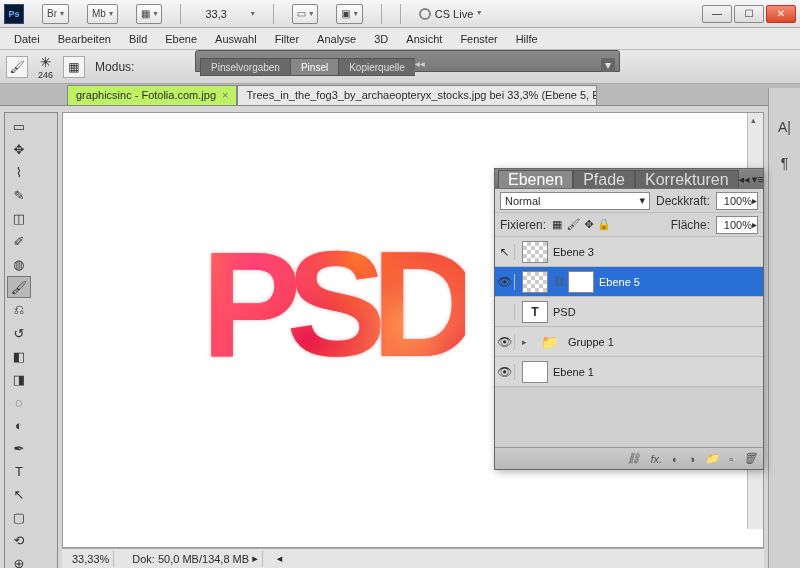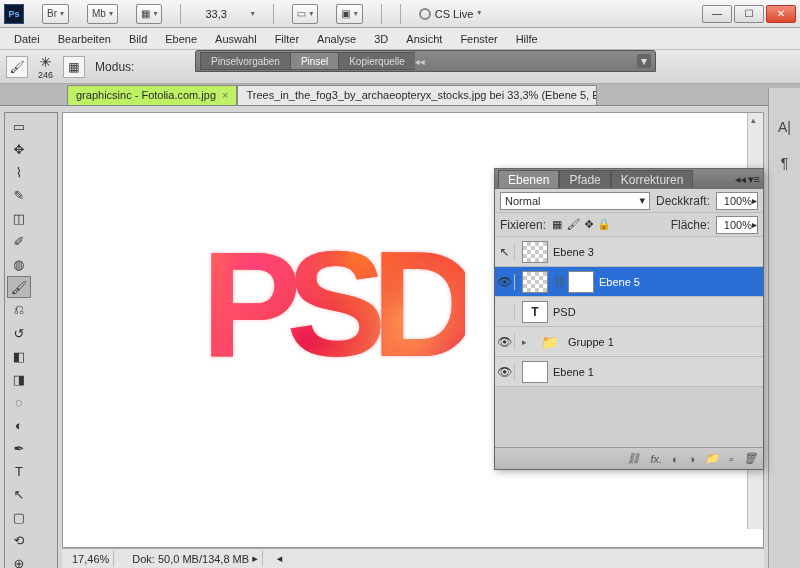--- a/index.html
+++ b/index.html
@@ -14,21 +14,21 @@
 .ws-tab{padding:4px 8px}
 .ws-tab.active{font-weight:bold;background:linear-gradient(#fafafa,#dcdcdc);border:1px solid #999;border-radius:3px}
 .win-controls{margin-left:auto;display:flex;gap:2px}
 .win-btn{width:30px;height:18px;border:1px solid #888;border-radius:2px;background:linear-gradient(#f4f4f4,#ddd);display:flex;align-items:center;justify-content:center;font-size:10px}
 .win-btn.close{background:linear-gradient(#f28c74,#d94a2a);color:#fff;border-color:#b33}
 .menubar{height:22px;background:#eaeaea;border-bottom:1px solid #bbb;display:flex;align-items:center;padding:0 6px;gap:2px}
 .menu-item{padding:3px 8px}
 .optbar{height:34px;background:linear-gradient(#e9e9e9,#d5d5d5);border-bottom:1px solid #aaa;display:flex;align-items:center;padding:0 6px;gap:10px}
 .opt-icon{width:22px;height:22px;background:#f5f5f5;border:1px solid #aaa;display:flex;align-items:center;justify-content:center;font-size:12px}
 .brush-n{font-size:9px}
-.sub-panel{position:absolute;left:195px;top:50px;width:461px;background:linear-gradient(#8a8a8a,#787878);border:1px solid #555;border-radius:3px 3px 0 0;height:22px;display:flex;align-items:center;padding:0 4px;color:#eee;z-index:5}
+.sub-panel{position:absolute;left:195px;top:50px;width:425px;background:linear-gradient(#8a8a8a,#787878);border:1px solid #555;border-radius:3px 3px 0 0;height:22px;display:flex;padding:7px 4px;color:#eee;z-index:5}
 .sub-tab{padding:3px 10px;background:#6a6a6a;border:1px solid #555;border-right:none;font-size:10px;color:#ddd;display:flex;align-items:center;height:18px}
 .sub-tab.active{background:#878787;color:#fff}
 .sub-close{margin-left:auto;width:14px;height:14px;display:flex;align-items:center;justify-content:center;font-size:12px;color:#ddd;background:#666;border-radius:2px}
 .sub-min{width:10px;font-size:10px;text-align:center;color:#ccc}
 .docbar{height:22px;background:#b9b9b9;border-bottom:1px solid #888;display:flex;align-items:center;padding-left:67px}
 .doc-tab{height:20px;padding:0 8px;background:#bef264;border:1px solid #888;border-bottom:none;display:flex;align-items:center;gap:6px;font-size:10px;color:#333;max-width:360px;white-space:nowrap;overflow:hidden}
 .doc-tab.active{background:#e8e8e8}
 .doc-tab .x{color:#777}
 .doc-more{margin-left:auto;padding:0 8px;color:#555}
 .workspace{position:absolute;left:62px;top:112px;right:36px;bottom:20px;background:#fff;border:1px solid #999}
@@ -36,21 +36,21 @@
 .psd-art{font-size:150px;font-weight:900;letter-spacing:-15px;background:radial-gradient(circle at 20% 30%,#ff3d7a,transparent 40%),radial-gradient(circle at 60% 20%,#ff7a2a,transparent 35%),radial-gradient(circle at 40% 70%,#e8154a,transparent 40%),radial-gradient(circle at 80% 60%,#ff9a4a,transparent 35%),radial-gradient(circle at 10% 80%,#ff4a6a,transparent 30%),linear-gradient(45deg,#ff2a5a,#ff8a3a,#e81a4a,#ff6a2a);-webkit-background-clip:text;background-clip:text;color:transparent;filter:drop-shadow(0 0 2px rgba(255,60,90,0.3));transform:translateY(-30px) translateX(-80px)}
 .toolbox{position:absolute;left:4px;top:112px;width:54px;background:#d4d4d4;border:1px solid #888;padding:2px;display:flex;flex-wrap:wrap;gap:1px}
 .tool{width:24px;height:22px;display:flex;align-items:center;justify-content:center;font-size:13px;color:#333}
 .tool.active{background:#b8b8b8;border:1px solid #777}
 .right-rail{position:absolute;right:0;top:88px;width:32px;bottom:0;background:#d0d0d0;border-left:1px solid #999;display:flex;flex-direction:column;align-items:center;padding-top:28px;gap:14px}
 .rail-icon{width:22px;height:22px;display:flex;align-items:center;justify-content:center;font-size:14px;color:#444}
 .statusbar{position:absolute;left:62px;bottom:0;right:36px;height:20px;background:#e4e4e4;border-top:1px solid #aaa;display:flex;align-items:center;font-size:10px;padding:0 6px;gap:14px}
 .sb-sec{padding:0 4px;border-right:1px solid #bbb;height:16px;display:flex;align-items:center}
 .layers-panel{position:absolute;right:36px;top:168px;width:270px;background:#d4d4d4;border:1px solid #666;box-shadow:2px 2px 8px rgba(0,0,0,0.3);z-index:20}
 .lp-header{height:20px;background:linear-gradient(#878787,#6f6f6f);display:flex;align-items:center;padding:0 3px}
-.lp-htab{padding:3px 9px;font-size:12px;color:#ddd;background:#676767;border:1px solid #555;border-bottom:none;height:18px;display:flex;align-items:center}
+.lp-htab{padding:3px 9px;font-size:16px;color:#ddd;background:#676767;border:1px solid #555;border-bottom:none;height:18px;display:flex;align-items:center}
 .lp-htab.active{background:#8a8a8a;color:#fff}
 .lp-min{margin-left:auto;display:flex;gap:2px;color:#ccc;font-size:10px}
 .lp-row1{height:24px;display:flex;align-items:center;padding:0 5px;gap:6px;border-bottom:1px solid #bbb}
 .lp-select{flex:1;height:18px;background:#fff;border:1px solid #888;padding:0 4px;font-size:10px;display:flex;align-items:center;justify-content:space-between}
 .lp-label{font-size:12px;color:#333}
 .lp-pct{width:42px;height:18px;background:#fff;border:1px solid #888;font-size:10px;display:flex;align-items:center;justify-content:flex-end}
 .lp-row2{height:24px;display:flex;align-items:center;padding:0 5px;gap:6px;border-bottom:1px solid #bbb}
 .lock-icons{display:flex;gap:4px;font-size:11px;color:#555}
 .layers-list{background:#d8d8d8}
 .layer{height:30px;display:flex;align-items:center;border-bottom:1px solid #bbb;padding:0 4px;gap:5px}
@@ -174,21 +174,21 @@
     <div class="psd-art">PSD</div>
   </div>
 </div>
 
 <div class="right-rail">
   <div class="rail-icon">A|</div>
   <div class="rail-icon">¶</div>
 </div>
 
 <div class="statusbar">
-  <div class="sb-sec">17,46%</div>
+  <div class="sb-sec">33,33%</div>
   <div class="sb-sec"><span>Dok: 50,0 MB/134,8 MB</span>&nbsp;▸</div>
   <span>◂</span>
 </div>
 
 <div class="layers-panel">
   <div class="lp-header">
     <div class="lp-htab active">Ebenen</div>
     <div class="lp-htab">Pfade</div>
     <div class="lp-htab">Korrekturen</div>
     <div class="lp-min">

